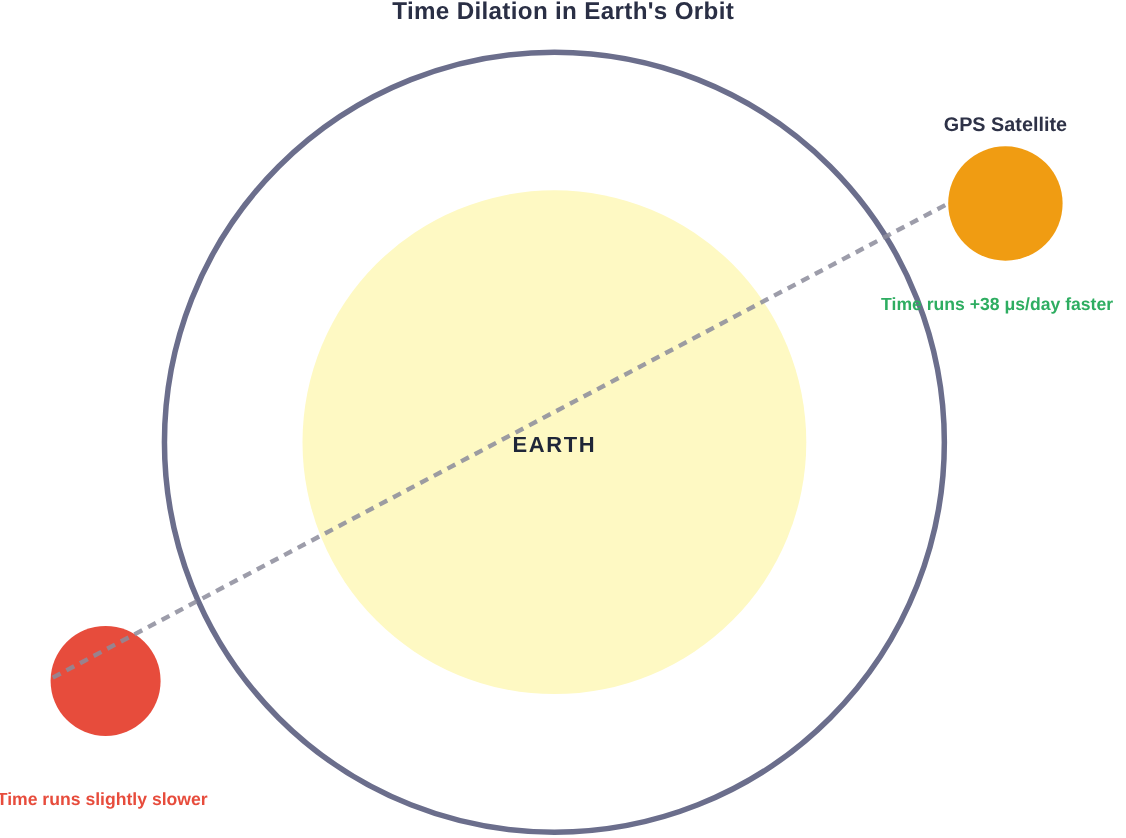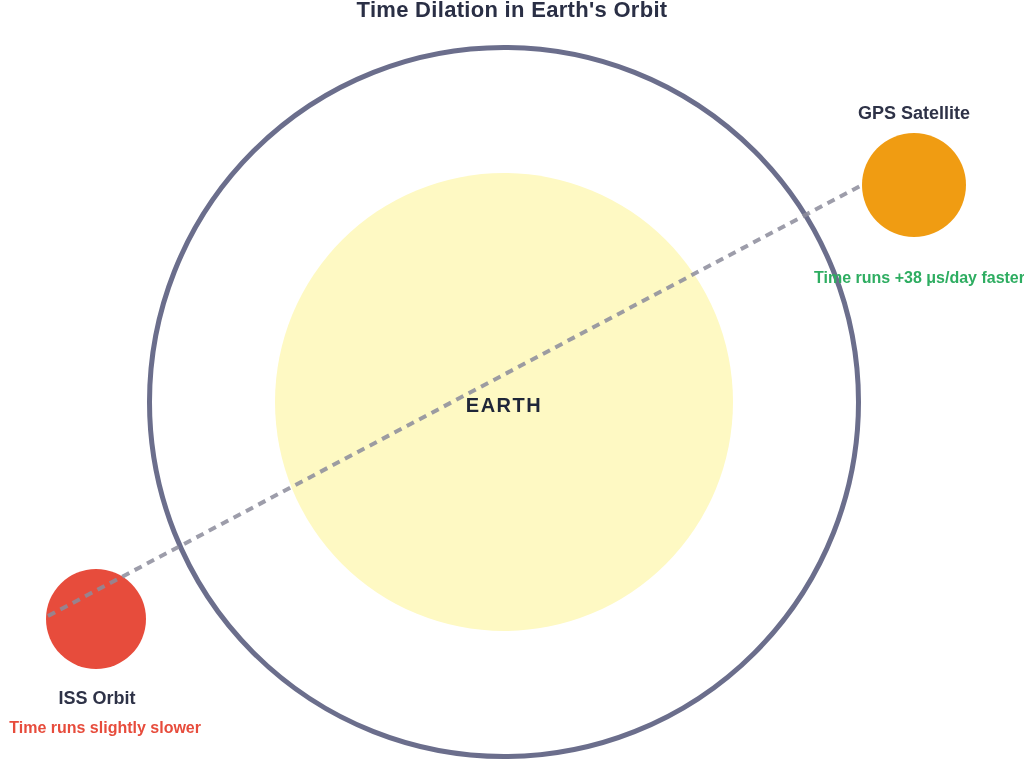--- a/index.html
+++ b/index.html
@@ -87,21 +87,21 @@
     text-align: center;
     font-size: 18px;
     font-weight: 700;
     color: #2e3247;
     white-space: nowrap;
   }
   .gps-label  { left: 814px; top: 103px; width: 200px; }
   .iss-label  { left: 17px;  top: 688px; width: 160px; }
   .node-annotation {
     position: absolute;
-    text-align: right;
+    text-align: left;
     font-size: 16px;
     font-weight: 700;
     white-space: nowrap;
   }
   .gps-annotation { left: 801px; top: 269px; width: 224px; color: #2ead61; }
   .iss-annotation { left: -3px;  top: 719px; width: 204px; color: #e74c3c; }
 </style>
 </head>
 <body>
 
@@ -120,17 +120,16 @@
   <svg class="connector-svg">
     <line x1="48" y1="616" x2="862" y2="185" stroke="#8c8c9c" stroke-width="4" stroke-dasharray="8 6" opacity="0.85" style="stroke: rgb(140, 140, 156);"></line>
   </svg>
 
   <div class="satellite-circle gps-circle" style="background-color: rgb(240, 156, 18);"></div>
 
   <div class="node-label gps-label" style="color: rgb(46, 50, 71);">GPS Satellite</div>
 
   <div class="node-annotation gps-annotation" style="color: rgb(46, 173, 97);">Time runs +38 μs/day faster</div>
 
-  <div class="node-label iss-label" style="color: rgb(46, 50, 71);">ISS Orbit</div>
 
   <div class="node-annotation iss-annotation" style="color: rgb(231, 76, 60);">Time runs slightly slower</div>
 
 </div>
 
 </body></html>

